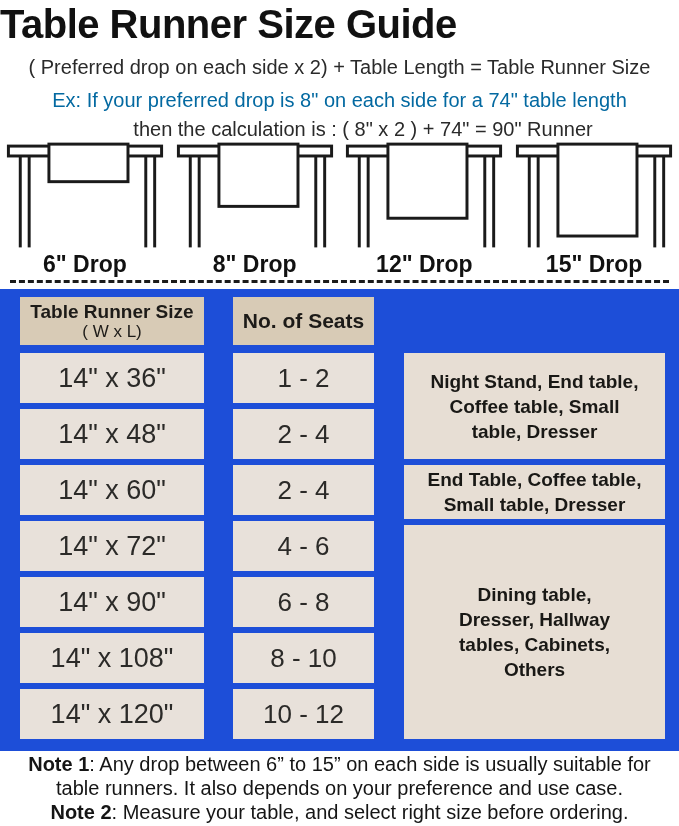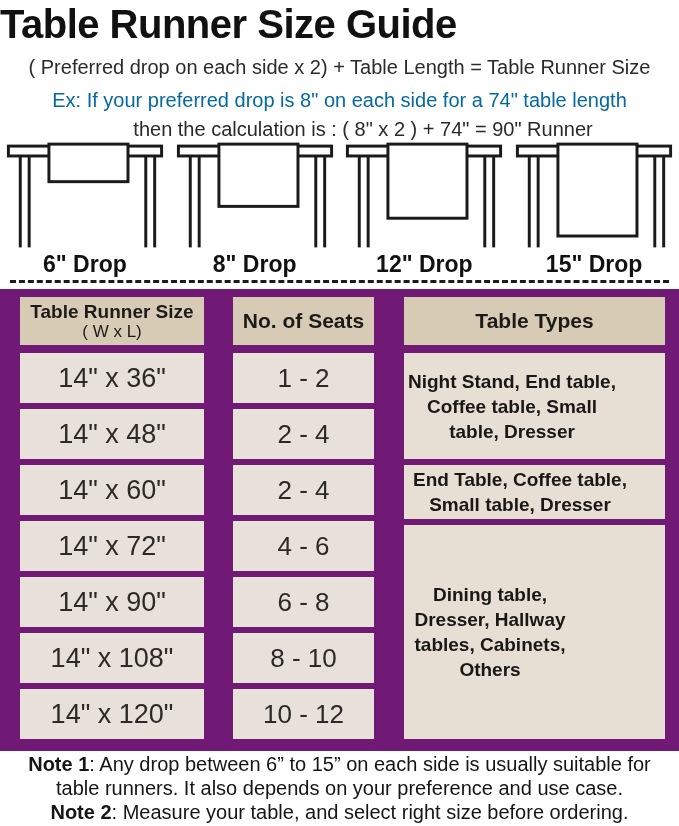--- a/index.html
+++ b/index.html
@@ -17,21 +17,21 @@
   .example1{margin-top:8px;text-align:center;font-size:20px;line-height:25px;color:#0369a1;}
   .example2{margin-top:4px;text-align:center;font-size:20px;line-height:25px;color:#2a2a2a;padding-left:47px;}
 
   .figrow{display:flex;margin-top:0;}
   .fig{width:25%;display:flex;flex-direction:column;align-items:center;}
   .fig svg{display:block;width:168px;height:108px;}
   .droplabel{margin-top:1px;font-size:23px;line-height:27px;font-weight:700;color:#111;}
 
   .dashed{margin:2px 10px 0 10px;height:0;border-top:3px dashed #1b1b1b;}
 
-  .panel{position:relative;margin-top:6px;height:462px;background:#701a75;text-decoration:underline;}
+  .panel{position:relative;margin-top:6px;height:462px;background:#1d4ed8;text-decoration:underline;}
   .col{position:absolute;top:8px;}
   .col1{left:20px;width:184px;}
   .col2{left:233px;width:141px;}
   .col3{left:404px;width:261px;height:450px;}
 
   .hcell{
     height:48px;background:#d8cbb6;
     display:flex;flex-direction:column;align-items:center;justify-content:center;
     text-align:center;color:#1d1b18;
   }
@@ -43,21 +43,21 @@
     height:50px;margin-top:6px;background:#e8e1da;
     display:flex;align-items:center;justify-content:center;
     font-size:27px;color:#2b2a28;
   }
   .cell.first{margin-top:8px;}
   .col2 .cell{font-size:26px;}
 
   .col3 .hcell{position:absolute;top:0;left:0;width:261px;}
   .tcell{
     position:absolute;left:0;width:261px;background:#e7ded4;
-    display:flex;align-items:center;
+    display:flex;align-items:center;justify-content:center;
     text-align:center;font-weight:700;font-size:19px;line-height:25px;color:#191815;
   }
   .t1{top:56px;height:106px;}
   .t2{top:168px;height:54px;}
   .t3{top:228px;height:214px;}
   .tinner1{max-width:216px;}
   .tinner2{max-width:232px;}
   .tinner3{max-width:172px;}
 
   .notes{margin-top:1px;text-align:center;font-size:20px;line-height:24px;color:#151515;}
@@ -154,23 +154,20 @@
       <div class="cell first">1 - 2</div>
       <div class="cell">2 - 4</div>
       <div class="cell">2 - 4</div>
       <div class="cell">4 - 6</div>
       <div class="cell">6 - 8</div>
       <div class="cell">8 - 10</div>
       <div class="cell">10 - 12</div>
     </div>
 
     <div class="col col3">
-      <div class="hcell">
-        <div class="hbig">Table Types</div>
-      </div>
       <div class="tcell t1">
         <div class="tinner1">Night Stand, End table, Coffee table, Small table, Dresser</div>
       </div>
       <div class="tcell t2">
         <div class="tinner2">End Table, Coffee table, Small table, Dresser</div>
       </div>
       <div class="tcell t3">
         <div class="tinner3">Dining table, Dresser, Hallway tables, Cabinets, Others</div>
       </div>
     </div>

